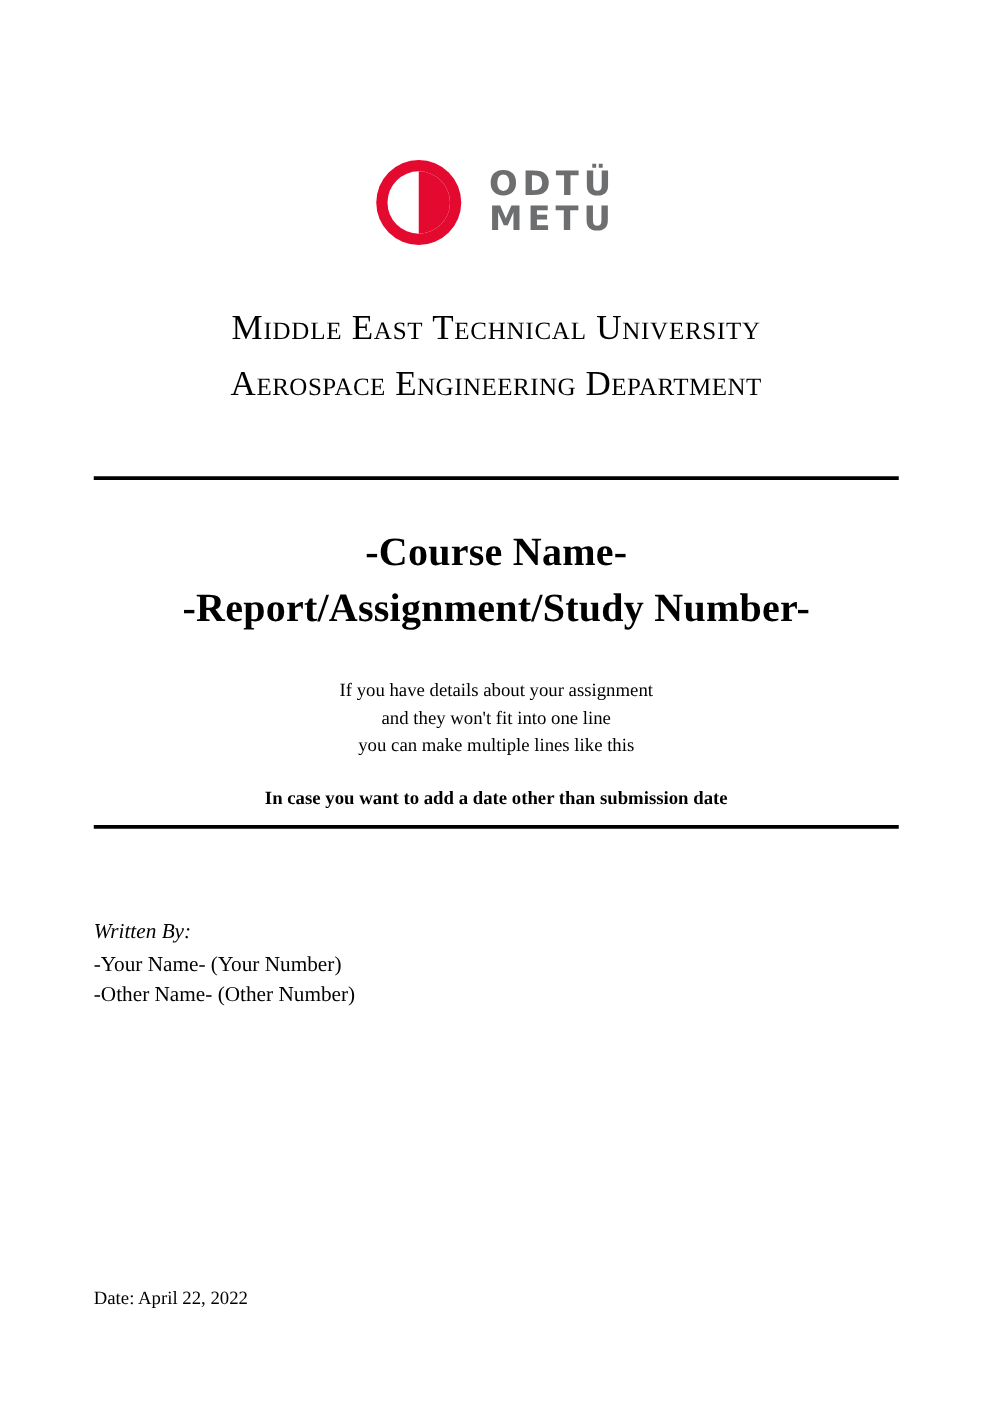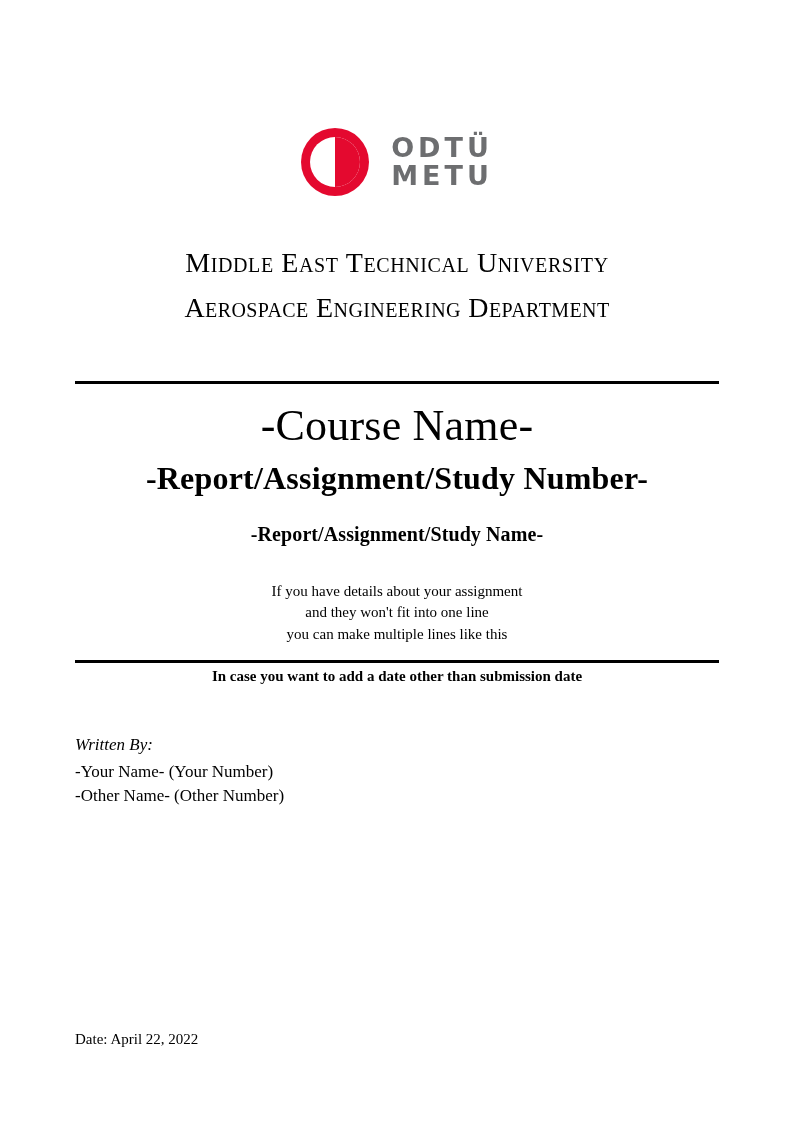--- a/index.html
+++ b/index.html
@@ -59,21 +59,20 @@
     height: 50px;
     background: #e4092f;
     border-top-right-radius: 25px;
     border-bottom-right-radius: 25px;
   }
   .logo-text {
     display: flex;
     flex-direction: column;
     justify-content: center;
     line-height: 1.05;
-    align-items: center;
   }
   .logo-text span {
     font-family: "DejaVu Sans", sans-serif;
     font-weight: bold;
     font-size: 27px;
     letter-spacing: 4px;
     color: #6d6e70;
   }
 
   
@@ -113,24 +112,25 @@
 
   
   .title-block {
     position: absolute;
     top: 396px;
     left: 75px;
     width: 644px;
     text-align: center;
   }
   .course-name {
-    font-size: 44px;
-    font-weight: normal;
+    font-size: 32px;
+    font-weight: bold;
     line-height: 1.35;
     letter-spacing: 0.2px;
+    margin-top: 24px;
   }
   .report-number {
     font-size: 32px;
     font-weight: bold;
     line-height: 1.35;
     letter-spacing: 0.2px;
     margin-top: 2px;
   }
   .report-name {
     font-size: 20px;
@@ -191,21 +191,20 @@
 
   <div class="uni-title">Middle East Technical University</div>
   <div class="dept-title">Aerospace Engineering Department</div>
 
   <div class="rule rule-top"></div>
   <div class="rule rule-bottom"></div>
 
   <div class="title-block">
     <div class="course-name">-Course Name-</div>
     <div class="report-number">-Report/Assignment/Study Number-</div>
-    <div class="report-name">-Report/Assignment/Study Name-</div>
     <div class="details">
       <div>If you have details about your assignment</div>
       <div>and they won't fit into one line</div>
       <div>you can make multiple lines like this</div>
     </div>
     <div class="extra-date">In case you want to add a date other than submission date</div>
   </div>
 
   <div class="authors">
     <div class="written-by">Written By:</div>

